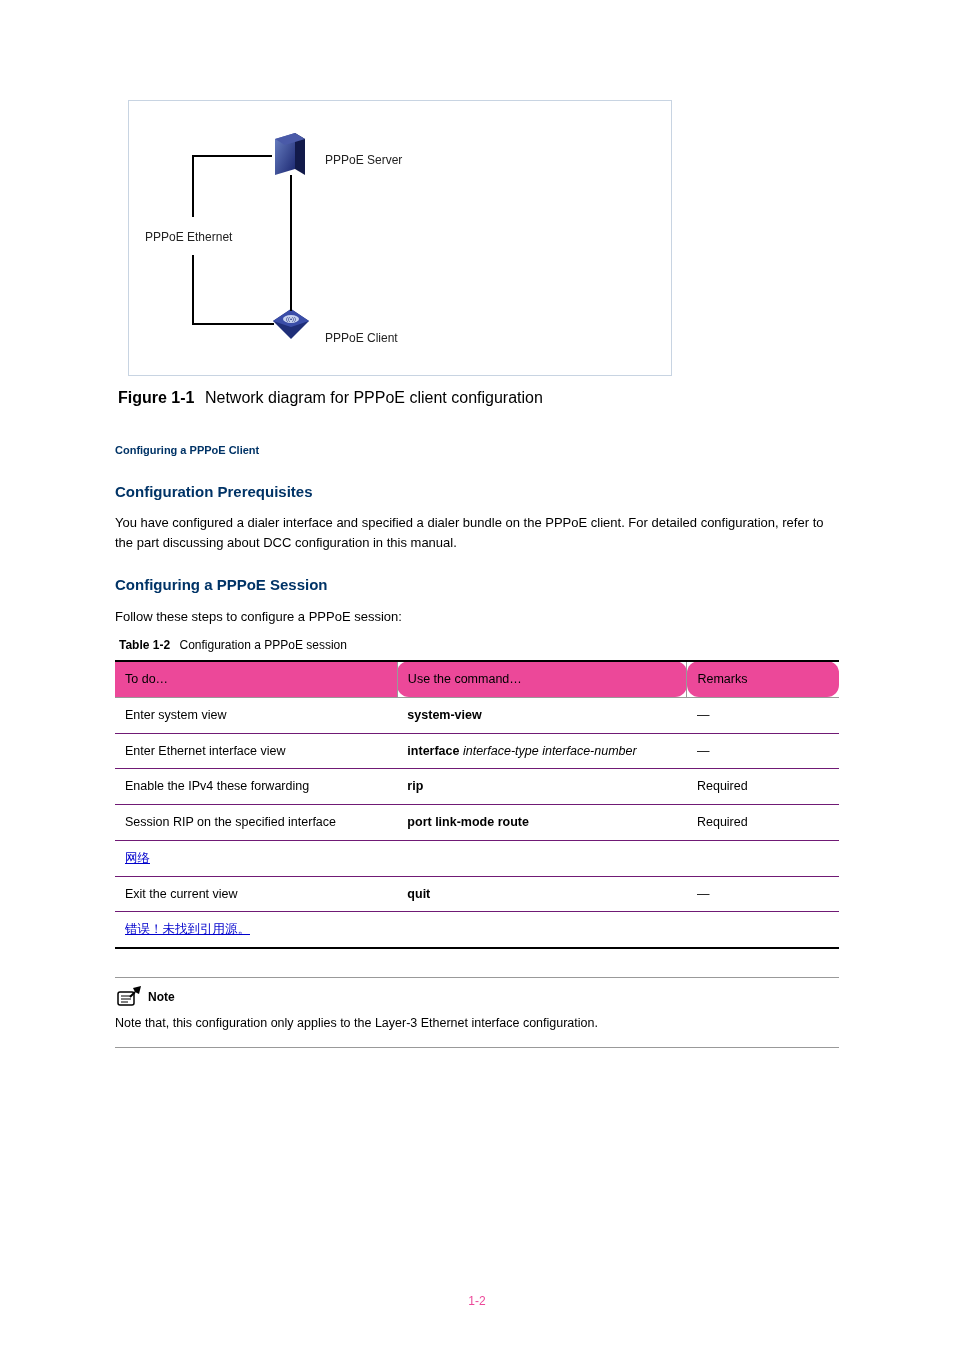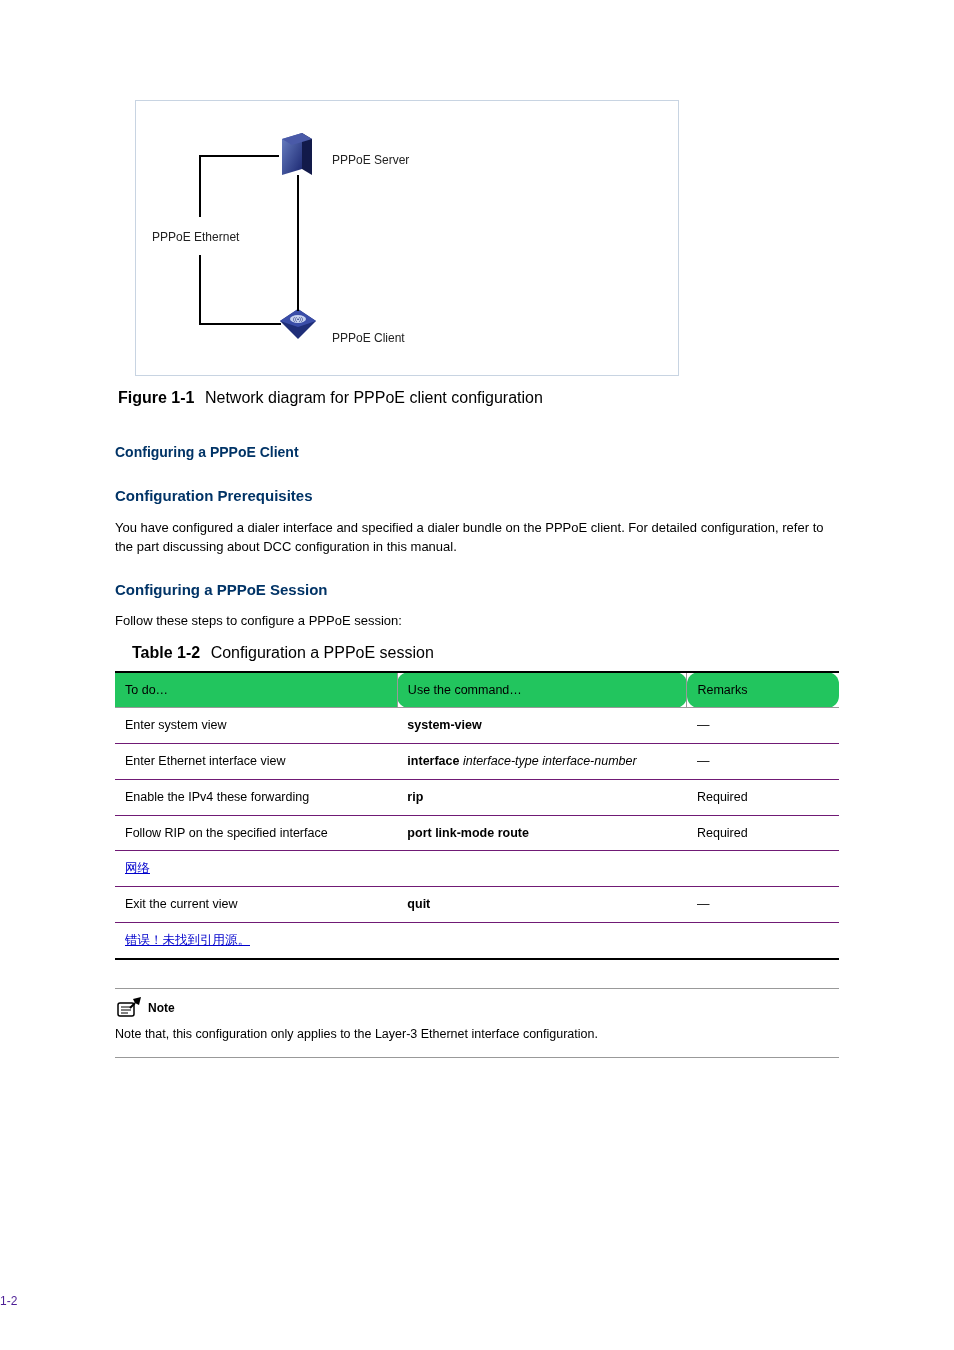--- a/index.html
+++ b/index.html
@@ -11,21 +11,21 @@
     color: #000;
     position: relative;
     padding: 100px 115px 0 115px;
     font-size: 13px;
     line-height: 1.5;
   }
   .diagram-frame {
     border: 1px solid #c8d4e2;
     width: 544px;
     height: 276px;
-    margin-left: 20px;
+    margin-left: 13px;
     position: relative;
     background: #fff;
   }
   .server-icon {
     position: absolute;
     left: 140px;
     top: 28px;
   }
   .client-icon {
     position: absolute;
@@ -40,39 +40,39 @@
   }
   .conn-line { position: absolute; background: #000; }
   .figcap {
     font-size: 16px;
     margin: 10px 0 0 3px;
   }
   .figcap .figno { font-weight: bold; margin-right: 6px; }
   h2.sec {
     color: #003366;
     font-weight: bold;
-    font-size: 14px;
+    font-size: 11px;
     margin: 32px 0 12px 0;
   }
   h3.sub {
     color: #003366;
     font-weight: bold;
     font-size: 15px;
     margin: 22px 0 10px 0;
   }
   p.body { margin: 6px 0 8px 0; }
-  .tblcap { font-size: 16px; margin: 10px 0 6px 17px; }
+  .tblcap { font-size: 12px; margin: 10px 0 6px 4px; }
   .tblcap .tblno { font-weight: bold; margin-right: 6px; }
   table.cfg {
     width: 100%;
     border-collapse: collapse;
     font-size: 12.5px;
   }
   table.cfg th {
-    background: #22c55e;
+    background: #ec4899;
     text-align: left;
     font-weight: normal;
     padding: 8px 10px;
     border-top: 2px solid #000;
     border-bottom: 1px solid #999;
   }
   table.cfg td {
     padding: 8px 10px;
     border-bottom: 1px solid #701a75;
     vertical-align: top;
@@ -92,23 +92,23 @@
     gap: 5px;
     margin-bottom: 6px;
   }
   .note-head svg { flex: 0 0 auto; }
   .note-head span { font-weight: bold; font-size: 12px; }
   .note-block p { font-size: 12.5px; }
   .pagenum {
     position: absolute;
     bottom: 40px;
     left: 0; right: 0;
-    text-align: left;
+    text-align: center;
     font-size: 12px;
-    color: #4c1d95;
+    color: #ec4899;
   }
   a.ref { color: #0000cc; text-decoration: underline; cursor: pointer; }
 </style>
 </head>
 <body>
 
 <div class="diagram-frame">
 
   <div class="server-icon">
     <svg width="40" height="52" viewBox="0 0 40 52">
@@ -188,21 +188,21 @@
         <span style="font-weight:bold;">interface </span><span style="font-style:italic;">interface-type interface-number</span>
       </td>
       <td>—</td>
     </tr>
     <tr>
       <td>Enable the IPv4 these forwarding</td>
       <td class="cmd">rip</td>
       <td>Required</td>
     </tr>
     <tr>
-      <td>Follow RIP on the specified interface</td>
+      <td>Session RIP on the specified interface</td>
       <td class="cmd">port link-mode route</td>
       <td>Required</td>
     </tr>
     <tr>
       <td><a class="ref">网络</a></td>
       <td class="cmd"></td>
       <td></td>
     </tr>
     <tr>
       <td>Exit the current view</td>

